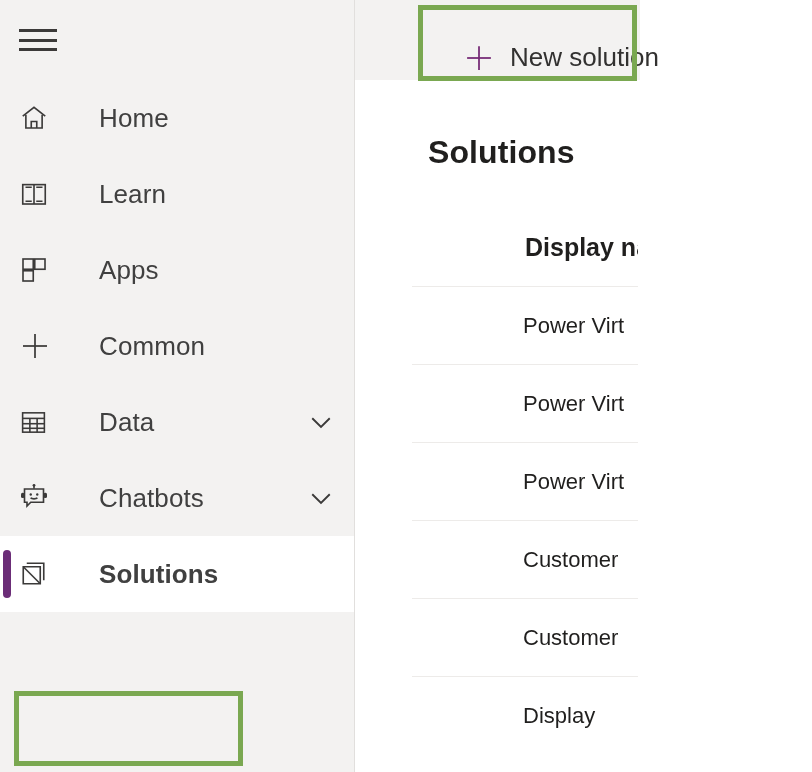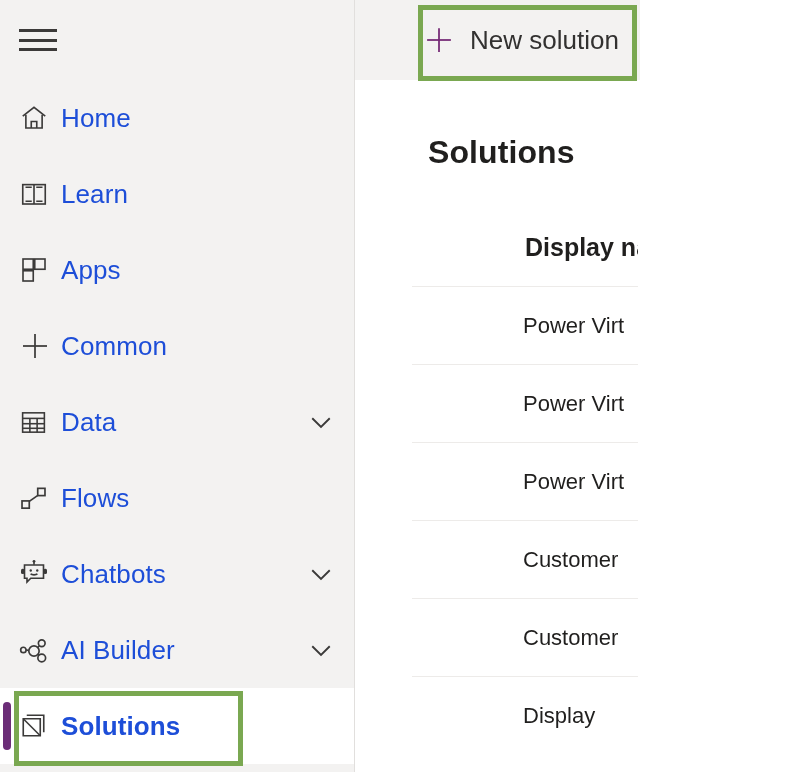--- a/index.html
+++ b/index.html
@@ -78,22 +78,23 @@
     width: 42px;
     flex: 0 0 42px;
     display: flex;
     align-items: center;
     justify-content: flex-start;
     color: #3b3a39;
   }
   .nav-item .nav-label {
     font-size: 26px;
     letter-spacing: 0.1px;
-    color: #1d4ed8;
+    color: #404040;
     white-space: nowrap;
+    margin-left: 38px;
   }
   .nav-item .chev {
     margin-left: auto;
     display: flex;
     align-items: center;
     color: #3b3a39;
   }
 
   .nav-item.selected {
     background: #ffffff;
@@ -144,28 +145,29 @@
     height: 80px;
     background: #f3f2f1;
     display: flex;
     align-items: center;
     padding-left: 63px;
     box-sizing: border-box;
     width: 285px;
   }
   .cmd-btn {
     display: flex;
-    align-items: center;
+    align-items: flex-end;
     gap: 16px;
     height: 66px;
     padding: 0 6px;
     cursor: pointer;
     background: transparent;
     border: none;
     font-family: inherit;
+    margin-left: 40px;
   }
   .cmd-btn .plus-ico {
     color: #742774;
     display: flex;
     align-items: center;
   }
   .cmd-btn .cmd-label {
     font-size: 26px;
     color: #323130;
     white-space: nowrap;
@@ -285,30 +287,20 @@
           </svg>
         </span>
         <span class="nav-label">Data</span>
         <span class="chev">
           <svg width="30" height="30" viewBox="0 0 24 24" fill="none" stroke="currentColor" stroke-width="1.5">
             <polyline points="5,9 12,16 19,9"></polyline>
           </svg>
         </span>
       </li>
 
-      <li class="nav-item">
-        <span class="nav-icon">
-          <svg width="29" height="29" viewBox="0 0 24 24" fill="none" stroke="currentColor" stroke-width="1.4">
-            <rect x="2.5" y="14" width="6" height="6"></rect>
-            <rect x="15.5" y="3.6" width="6" height="6"></rect>
-            <line x1="8.8" y1="14.2" x2="15.3" y2="9.6"></line>
-          </svg>
-        </span>
-        <span class="nav-label">Flows</span>
-      </li>
 
       <li class="nav-item">
         <span class="nav-icon">
           <svg width="30" height="30" viewBox="0 0 24 24" fill="none" stroke="currentColor" stroke-width="1.3">
             <line x1="12" y1="1.8" x2="12" y2="4.6"></line>
             <circle cx="12" cy="1.8" r="1.1" fill="currentColor" stroke="none"></circle>
             <path d="M4.4 4.8h15.2v10.6H9.4l-3 3v-3H4.4z"></path>
             <circle cx="9.4" cy="9.2" r="0.95" fill="currentColor" stroke="none"></circle>
             <circle cx="14.6" cy="9.2" r="0.95" fill="currentColor" stroke="none"></circle>
             <path d="M9.3 11.8c0.9 1.2 4.5 1.2 5.4 0"></path>
@@ -317,39 +309,20 @@
           </svg>
         </span>
         <span class="nav-label">Chatbots</span>
         <span class="chev">
           <svg width="30" height="30" viewBox="0 0 24 24" fill="none" stroke="currentColor" stroke-width="1.5">
             <polyline points="5,9 12,16 19,9"></polyline>
           </svg>
         </span>
       </li>
 
-      <li class="nav-item">
-        <span class="nav-icon">
-          <svg width="31" height="31" viewBox="0 0 24 24" fill="none" stroke="currentColor" stroke-width="1.3">
-            <circle cx="3.4" cy="11.6" r="2.1"></circle>
-            <circle cx="11.6" cy="12.4" r="4"></circle>
-            <circle cx="17.6" cy="6.4" r="2.6"></circle>
-            <circle cx="17.6" cy="17.8" r="3"></circle>
-            <line x1="5.5" y1="11.6" x2="7.6" y2="11.9"></line>
-            <line x1="14.3" y1="9.9" x2="15.8" y2="8.3"></line>
-            <line x1="14.6" y1="14.6" x2="15.6" y2="15.9"></line>
-          </svg>
-        </span>
-        <span class="nav-label">AI Builder</span>
-        <span class="chev">
-          <svg width="30" height="30" viewBox="0 0 24 24" fill="none" stroke="currentColor" stroke-width="1.5">
-            <polyline points="5,9 12,16 19,9"></polyline>
-          </svg>
-        </span>
-      </li>
 
       <li class="nav-item selected">
         <span class="accent-bar"></span>
         <span class="nav-icon">
           <svg width="30" height="30" viewBox="0 0 24 24" fill="none" stroke="currentColor" stroke-width="1.3">
             <path d="M6.2 3.4h13.6v13.6"></path>
             <path d="M3.4 6.2h13.6v13.6H3.4z"></path>
             <path d="M3.6 6.4 16.8 19.6"></path>
           </svg>
         </span>

